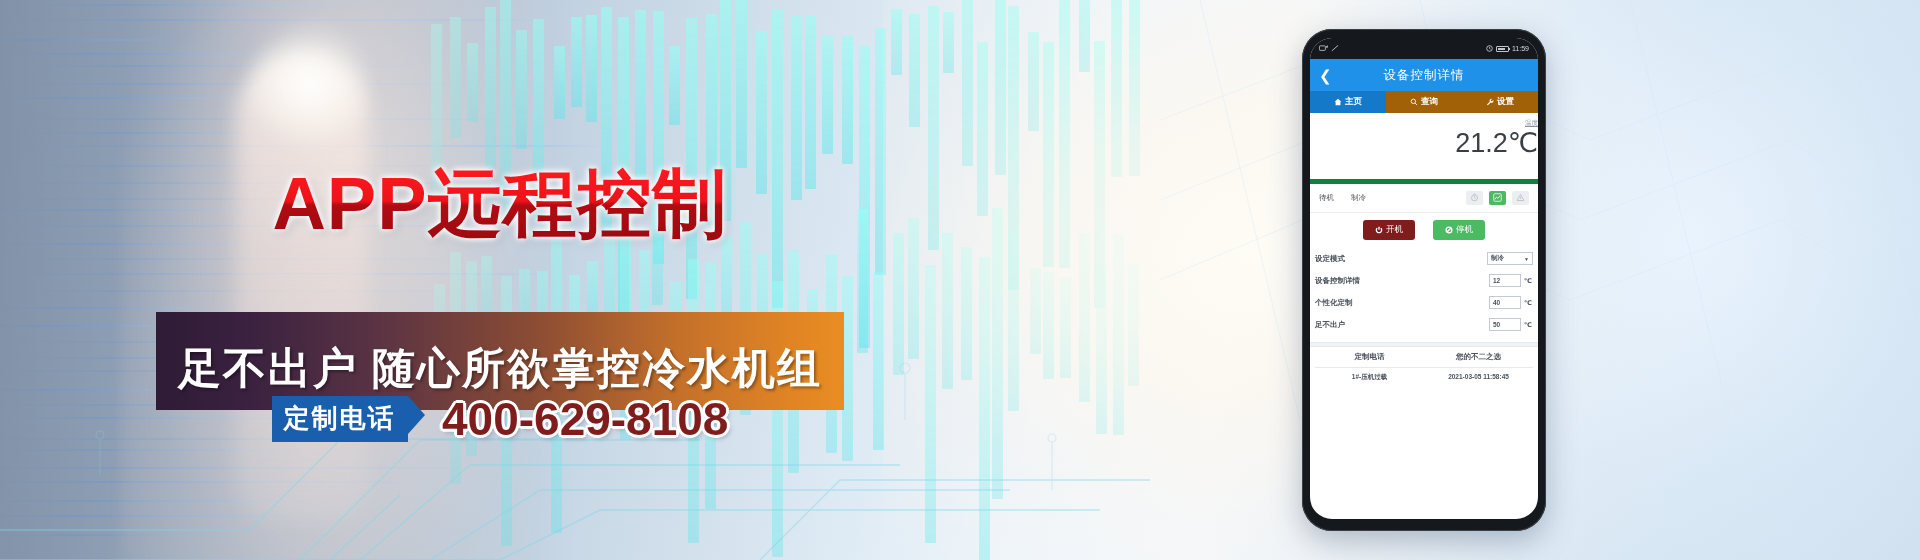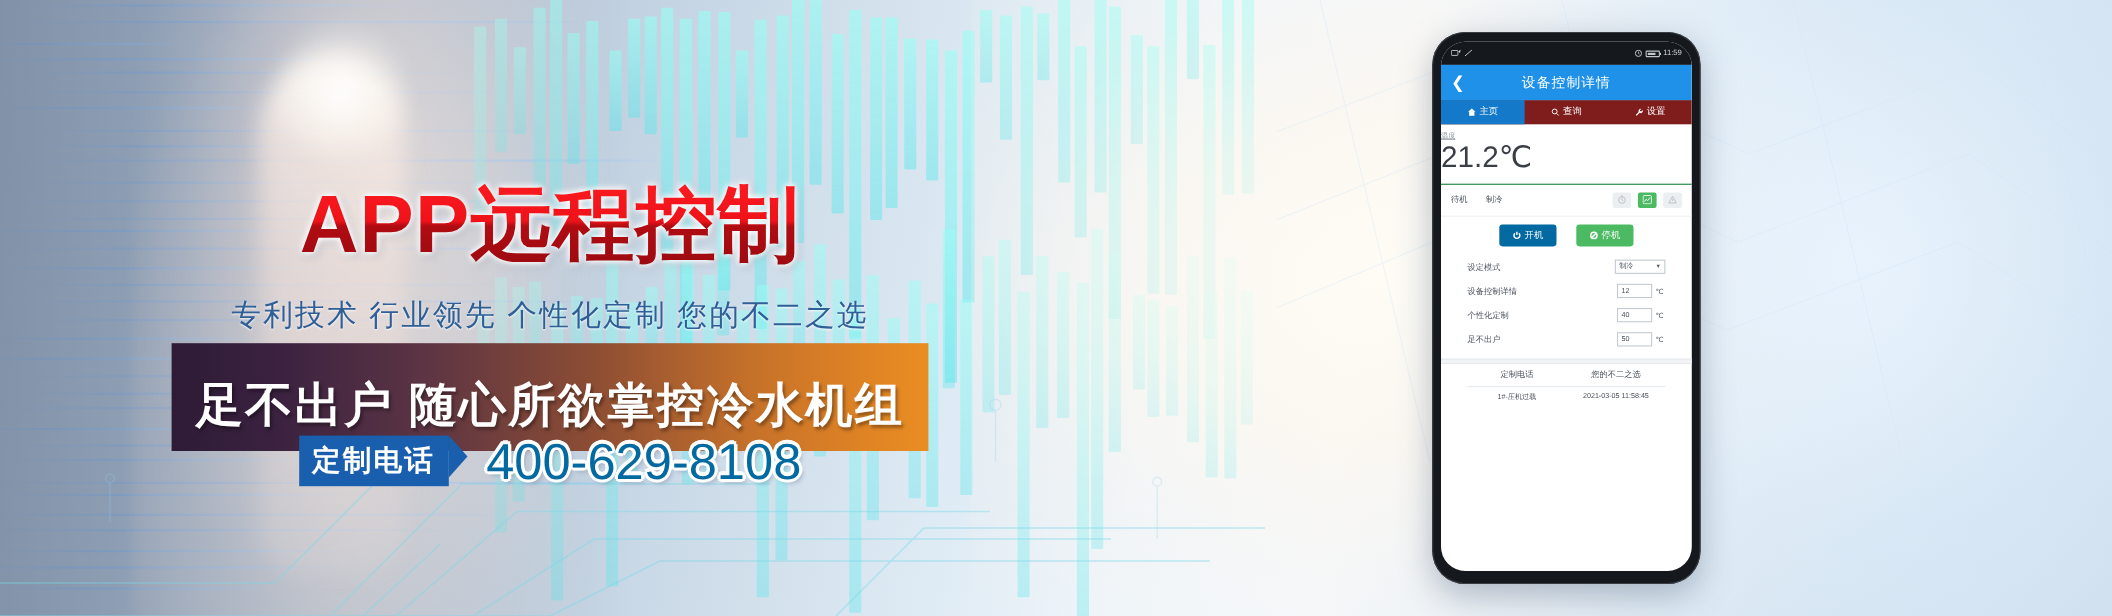--- a/index.html
+++ b/index.html
@@ -149,21 +149,21 @@
   .tel-tag::after{
     content:""; position:absolute; right:-17px; top:0;
     width:0; height:0;
     border-top:19px solid transparent;
     border-bottom:19px solid transparent;
     border-left:17px solid #1a5fad;
   }
   .tel-num{
     display:inline-block; vertical-align:middle;
     margin-left:30px;
-    font-size:46px; font-weight:normal; color:#0369a1;
+    font-size:46px; font-weight:bold; color:#7f1d1d;
     letter-spacing:0px;
     text-shadow:
       -2px -2px 0 #fff, 2px -2px 0 #fff, -2px 2px 0 #fff, 2px 2px 0 #fff,
       -3px 0 0 #fff, 3px 0 0 #fff, 0 -3px 0 #fff, 0 3px 0 #fff,
       3px 4px 4px rgba(110,125,145,0.45);
   }
 
   
   .phone{
     position:absolute; left:1302px; top:29px;
@@ -197,39 +197,39 @@
   .batt i{ position:absolute; left:1px; top:1px; bottom:1px; width:7px; background:#bfc6cc; display:block; }
 
   .nav-bar{
     height:32px; background:#1f91e8; color:#fff;
     display:flex; align-items:center; position:relative;
   }
   .nav-back{ position:absolute; left:9px; font-size:15px; line-height:1; font-weight:300; }
   .nav-title{ width:100%; text-align:center; font-size:12.5px; letter-spacing:1px; }
 
   .tabs{
-    height:22px; background:#7f1d1d; display:flex;
+    height:22px; background:#a16207; display:flex;font-weight:bold;
   }
   .tab{
     flex:1; display:flex; align-items:center; justify-content:center; gap:3px;
     font-size:8.5px; color:#fff;
   }
   .tab.active{ background:#1479c9; }
   .tab svg{ width:8px; height:8px; fill:#fff; }
 
   .crumb{
     height:19px; display:flex; align-items:center; justify-content:space-between;
     padding:0 7px; font-size:7.5px; color:#3c4450;
     border-bottom:1px solid #e6e9ed; background:#fff;
   }
   .crumb-right{ display:flex; align-items:center; gap:2px; color:#3c4450; }
   .warn-tri{ width:0;height:0;border-left:4px solid transparent;border-right:4px solid transparent;border-bottom:7px solid #e8443c; }
 
   .temp-block{
-    padding:6px 0 7px 0; text-align:left; border-bottom:1px solid #15803d;
+    padding:6px 0 19px 0; text-align:right; border-bottom:5px solid #15803d;
   }
   .temp-label{ font-size:6.5px; color:#8b939d; text-decoration:underline; }
   .temp-value{ font-size:27px; color:#3a3f46; font-weight:400; line-height:1.18; }
 
   .mode-row{
     display:flex; align-items:center; padding:7px 9px;
     border-bottom:1px solid #eceff2;
   }
   .mode-txt{ font-size:7.5px; color:#4a525c; }
   .mode-txt.second{ margin-left:17px; }
@@ -239,25 +239,25 @@
     display:flex; align-items:center; justify-content:center;
   }
   .mico.green{ background:#4cb963; }
   .mico svg{ width:9px; height:9px; }
 
   .btn-row{ display:flex; justify-content:center; gap:18px; padding:7px 0 8px 0; }
   .pbtn{
     display:flex; align-items:center; gap:3px;
     padding:4px 12px; border-radius:3px; color:#fff; font-size:8.5px;
   }
-  .pbtn.blue{ background:#0369a1; }
+  .pbtn.blue{ background:#7f1d1d; }
   .pbtn.green{ background:#4cb963; }
   .pbtn svg{ width:8px; height:8px; fill:none; stroke:#fff; stroke-width:2; }
 
-  .form{ padding:0 24px; }
+  .form{ padding:0 5px;font-weight:bold; }
   .frow{
     display:flex; align-items:center; justify-content:space-between;
     padding:4.5px 0; font-size:7.5px; color:#4a525c;
   }
   .fctrl{ display:flex; align-items:center; gap:3px; }
   .fselect{
     width:46px; height:13px; border:1px solid #c4cad1; background:#fff;
     font-size:6.5px; color:#4a525c; display:flex; align-items:center;
     justify-content:space-between; padding:0 3px;
   }
@@ -442,21 +442,20 @@
       <path d="M40 0 L140 420"></path>
         <path d="M260 0 L360 420"></path>
       <path d="M470 0 L570 420"></path>
         <path d="M680 0 L760 330"></path>
     </g>
   </svg>
 
   <div class="content">
     <div class="title-outline">APP远程控制</div>
     <div class="title">APP远程控制</div>
-    <div class="subtitle">专利技术 行业领先 个性化定制 您的不二之选</div>
 
     <div class="banner-wrap">
       <div class="banner">
         <span>足不出户 随心所欲掌控冷水机组</span>
       </div>
     </div>
 
     <div class="phone-row">
       <span class="tel-tag">定制电话</span>
       <span class="tel-num">400-629-8108</span>

